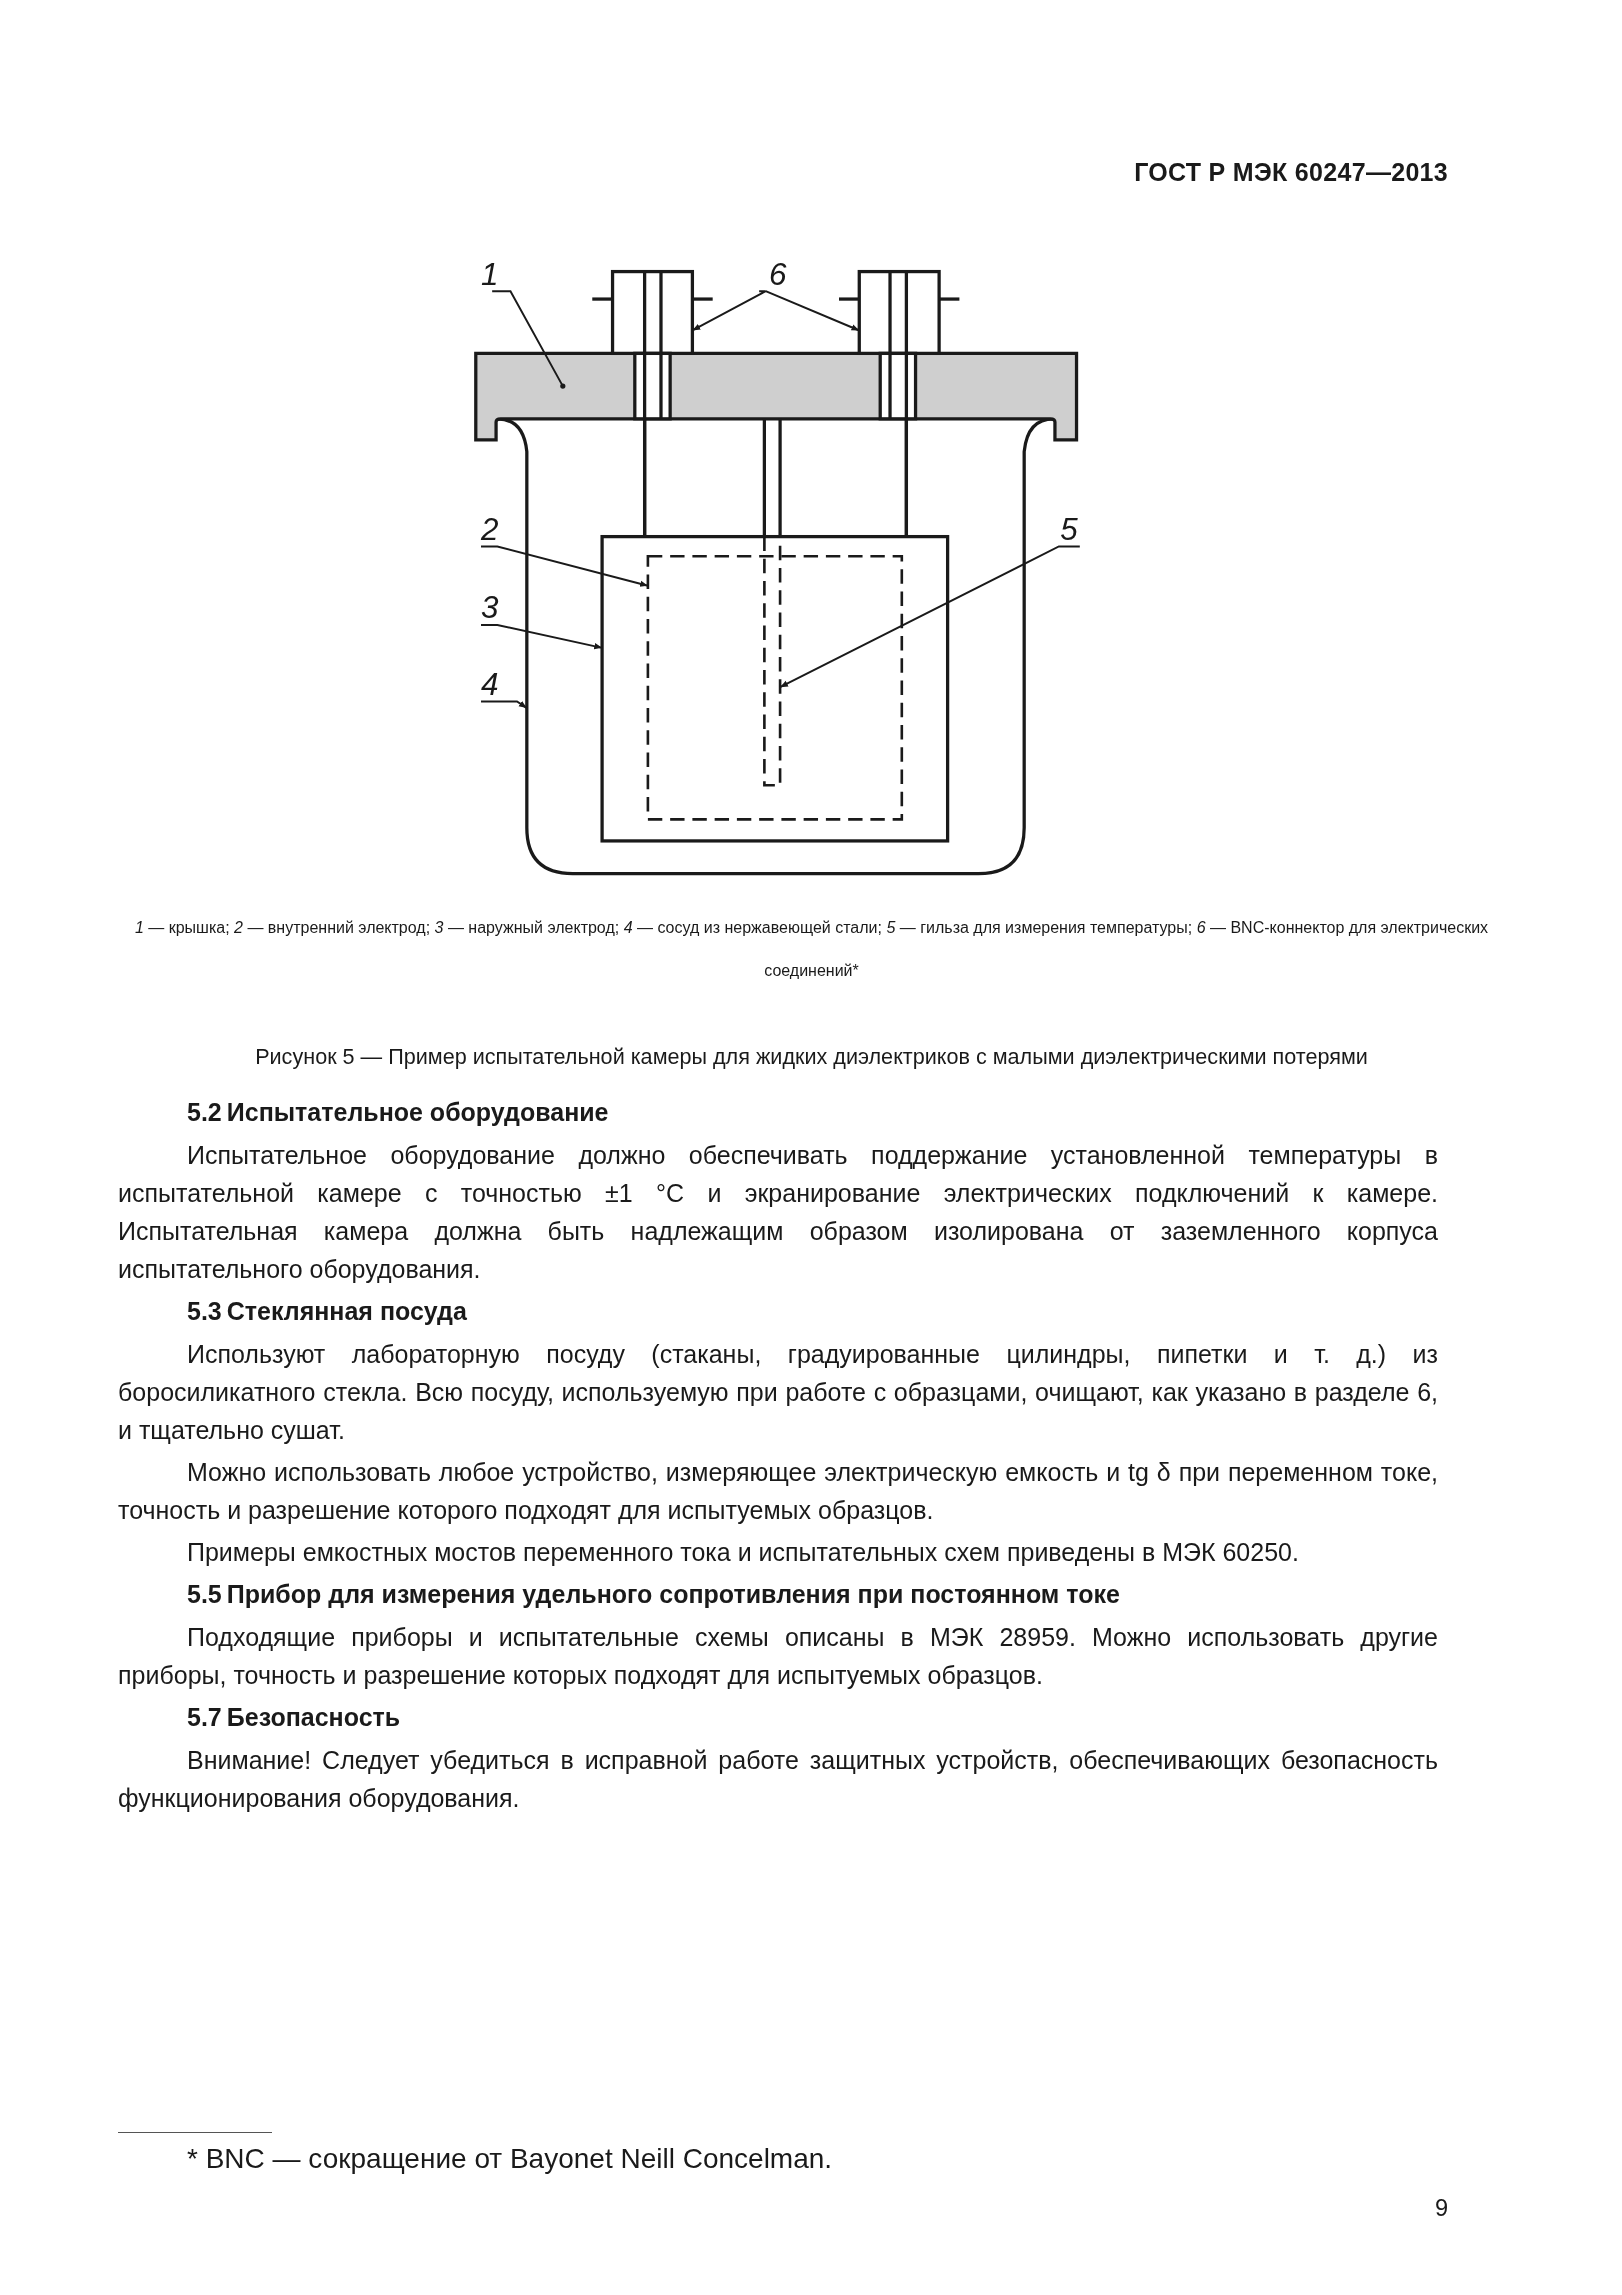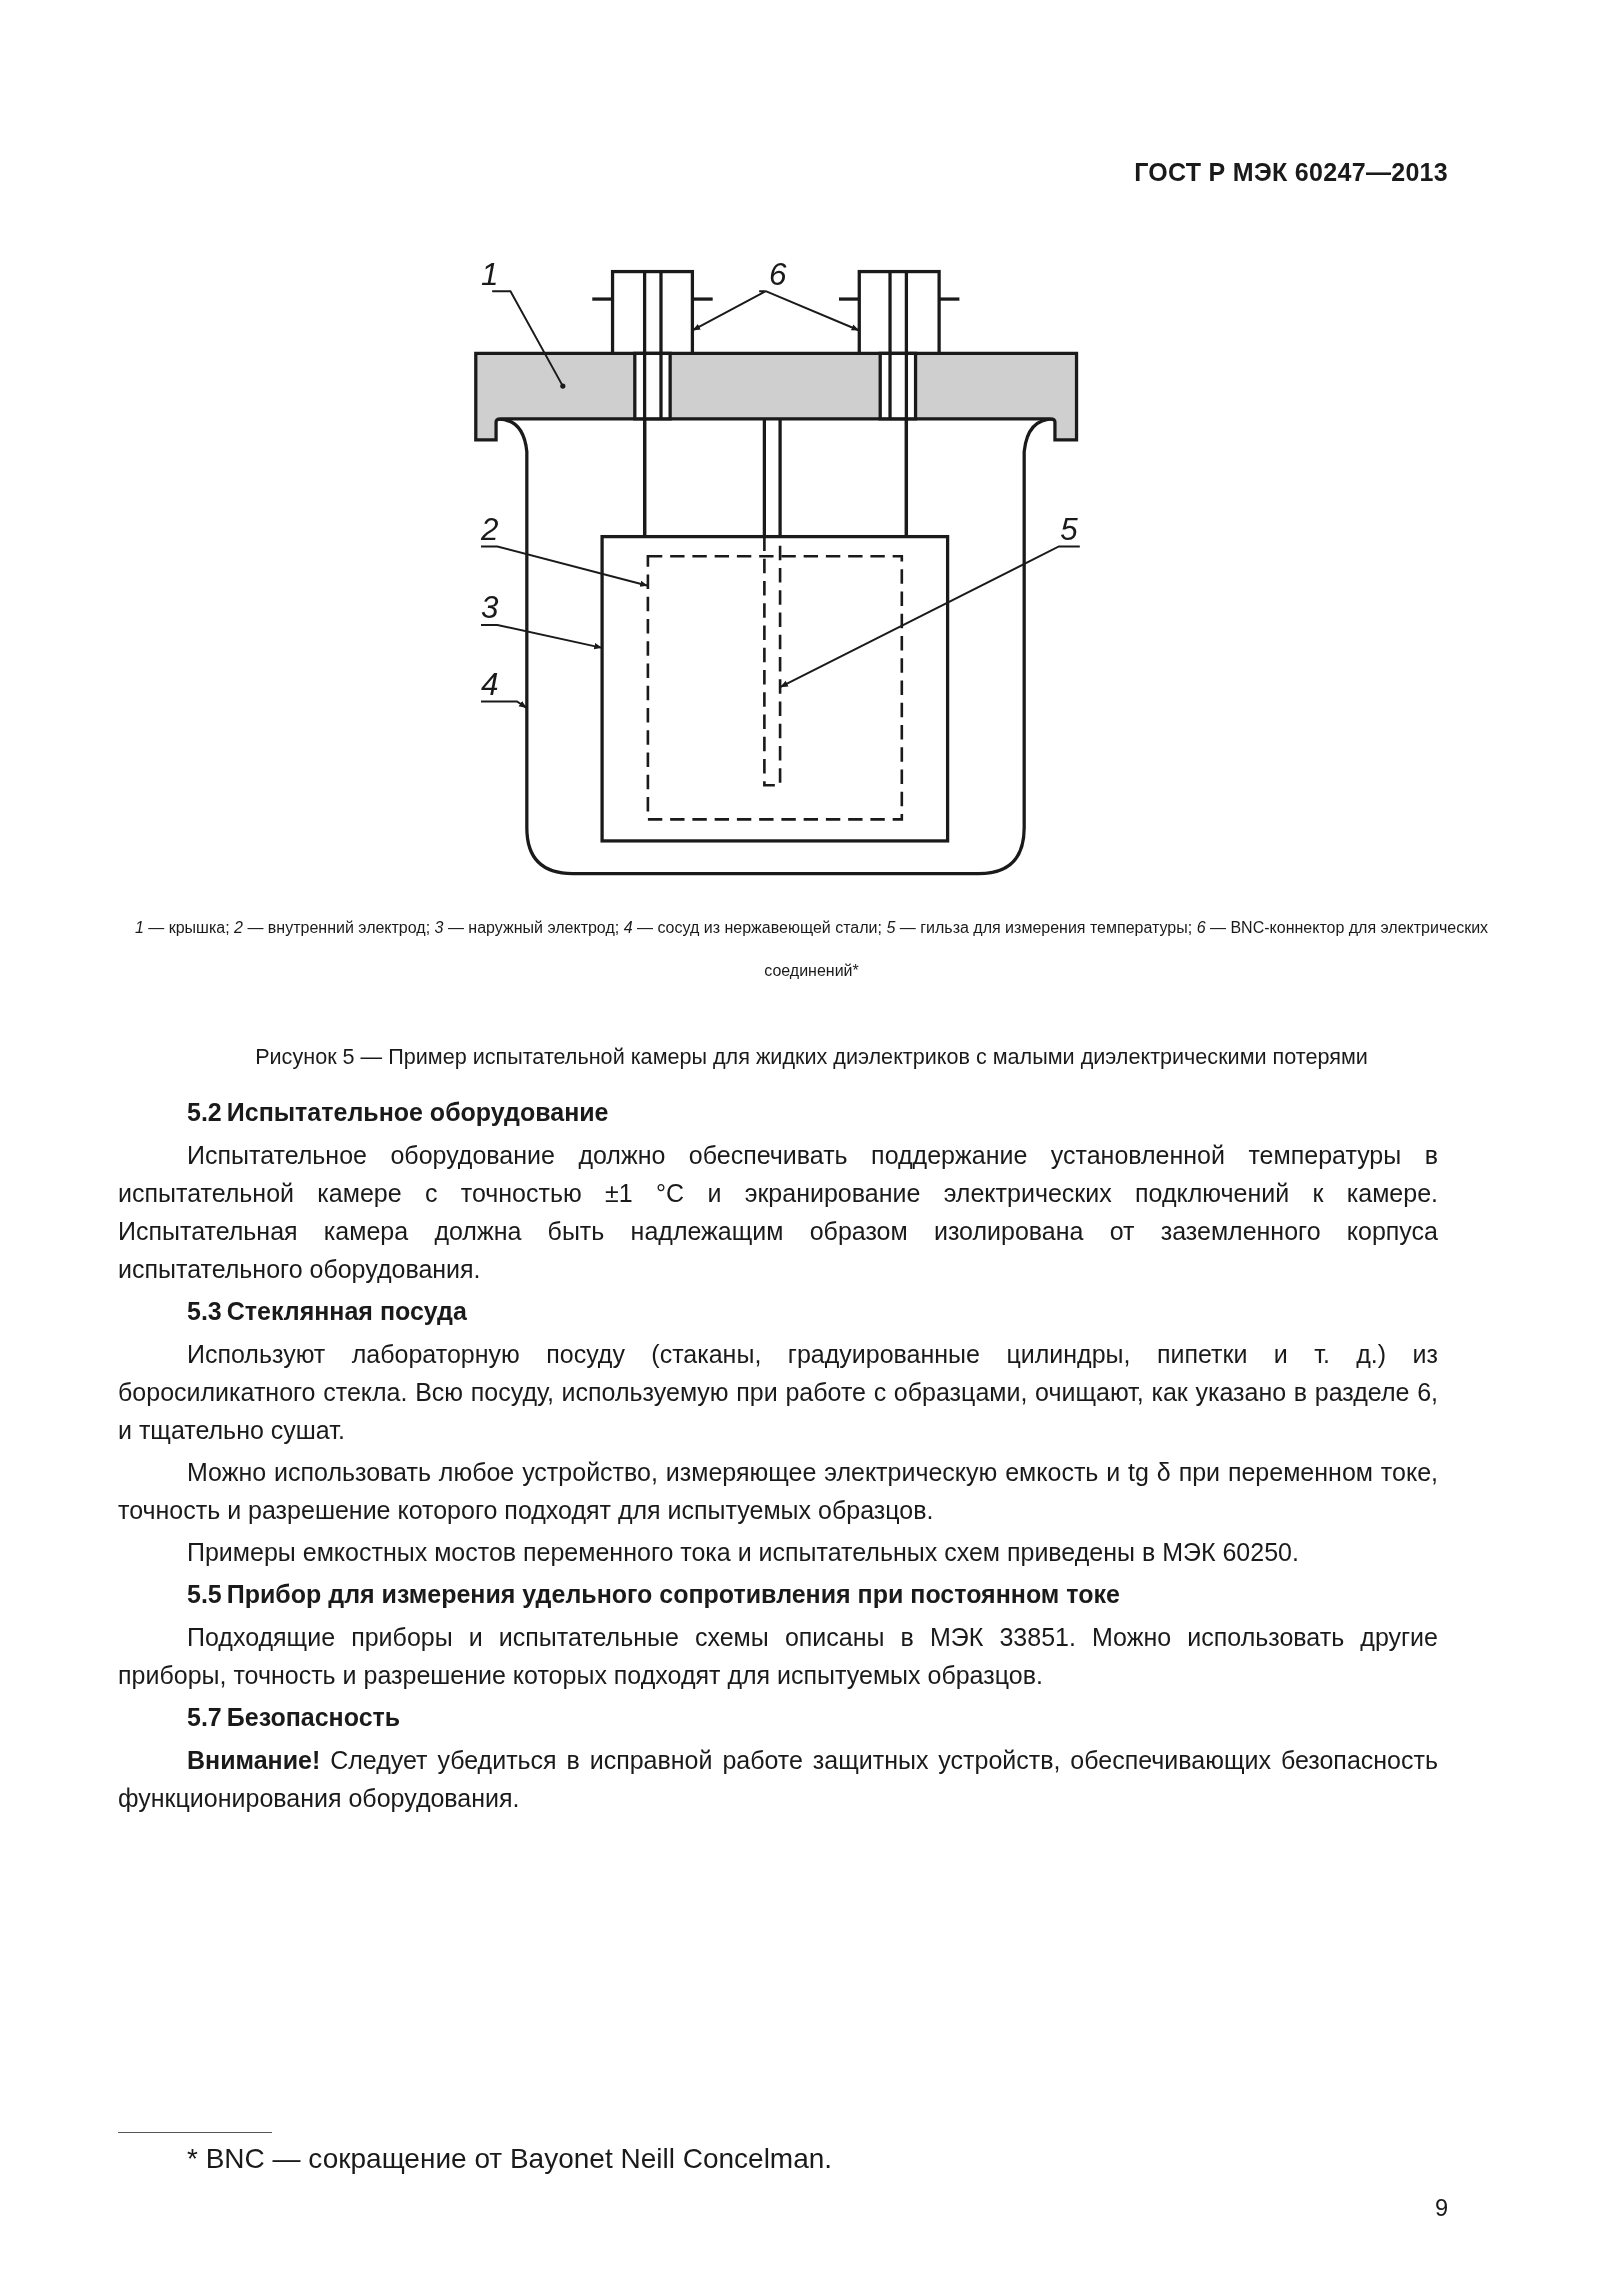--- a/index.html
+++ b/index.html
@@ -23,21 +23,21 @@
     text-align: center; font-size: 21.6px;
   }
   .content {
     position: absolute; top: 1093px; left: 118px; width: 1320px;
     font-size: 25px; line-height: 38px;
   }
   .section { margin-bottom: 1.3px; }
   .section-title { font-weight: bold; padding-left: 69px; margin: 0 0 5.2px 0; }
   .section-title .num { margin-right: 5px; }
   .para { text-indent: 69px; text-align: justify; margin: 0 0 3.9px 0; }
-  .para b { font-weight: bold; }
+  .para b { font-weight: normal; }
   .footnote-rule {
     position: absolute; top: 2132px; left: 118px; width: 154px;
     border-top: 1.3px solid #555;
   }
   .footnote {
     position: absolute; top: 2143px; left: 187px; font-size: 28px;
   }
   .page-number {
     position: absolute; top: 2195px; right: 175px; font-size: 23.6px;
   }
@@ -123,21 +123,21 @@
   <div class="section">
     <div class="section-title"><span class="num">5.3</span><span>Стеклянная посуда</span></div>
     <p class="para">Используют лабораторную посуду (стаканы, градуированные цилиндры, пипетки и т. д.) из боросиликатного стекла. Всю посуду, используемую при работе с образцами, очищают, как указано в разделе 6, и тщательно сушат.</p>
   </div>
   <div class="section">
     <p class="para">Можно использовать любое устройство, измеряющее электрическую емкость и tg δ при переменном токе, точность и разрешение которого подходят для испытуемых образцов.</p>
     <p class="para">Примеры емкостных мостов переменного тока и испытательных схем приведены в МЭК 60250.</p>
   </div>
   <div class="section">
     <div class="section-title"><span class="num">5.5</span><span>Прибор для измерения удельного сопротивления при постоянном токе</span></div>
-    <p class="para">Подходящие приборы и испытательные схемы описаны в МЭК 33851. Можно использовать другие приборы, точность и разрешение которых подходят для испытуемых образцов.</p>
+    <p class="para">Подходящие приборы и испытательные схемы описаны в МЭК 28959. Можно использовать другие приборы, точность и разрешение которых подходят для испытуемых образцов.</p>
   </div>
   <div class="section">
     <div class="section-title"><span class="num">5.7</span><span>Безопасность</span></div>
     <p class="para"><b>Внимание!</b><span> Следует убедиться в исправной работе защитных устройств, обеспечивающих безопасность функционирования оборудования.</span></p>
   </div>
 </div>
 
 <div class="footnote-rule"></div>
 <div class="footnote">* BNC — сокращение от Bayonet Neill Concelman.</div>
 <div class="page-number">9</div>

